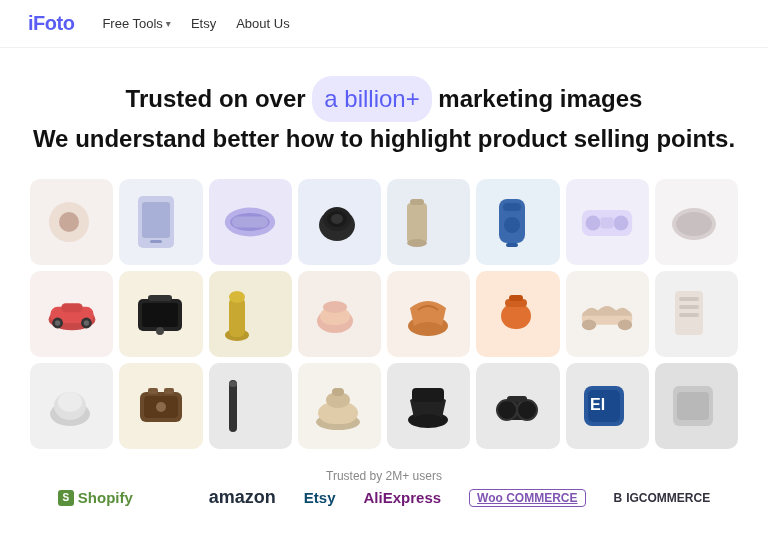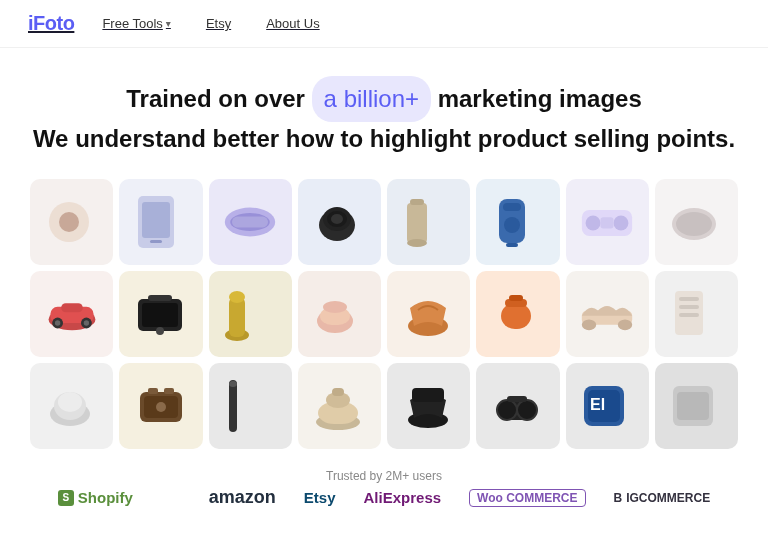--- a/index.html
+++ b/index.html
@@ -14,33 +14,32 @@
 
     
     nav {
       display: flex;
       align-items: center;
       padding: 12px 28px;
       border-bottom: 1px solid #f0f0f0;
       position: relative;
       z-index: 10;
       background: #fff;
-      text-decoration: underline;
     }
     .nav-logo {
       font-size: 20px;
       font-weight: 700;
       color: #5b5ef4;
       margin-right: 28px;
       letter-spacing: -0.5px;
     }
     .nav-links {
       display: flex;
       align-items: center;
-      gap: 35px;
+      gap: 20px;
       flex: 1;
     }
     .nav-link {
       font-size: 13px;
       color: #333;
       cursor: pointer;
       display: flex;
       align-items: center;
       gap: 3px;
     }
@@ -191,21 +190,21 @@
       <span class="chevron">▾</span>
     </span>
     <span class="nav-link">Etsy</span>
     <span class="nav-link">About Us</span>
   </div>
 </nav>
 
 <div class="hero">
   <div class="hero-title">
     <span>
-      <span>Trained on over </span><span class="highlight-pill">a billion+</span><span> marketing images</span>
+      <span>Trusted on over </span><span class="highlight-pill">a billion+</span><span> marketing images</span>
     </span>
     <br>
     <span>We understand better how to highlight product selling points.</span>
   </div>
 </div>
 
 <div class="product-grid">
 
   <div class="product-cell cell-r1c1">
     <div class="product-visual">
@@ -448,20 +447,20 @@
     <div class="trust-logo amazon">
       <span>amazon</span>
     </div>
     <div class="trust-logo etsy">
       <span>Etsy</span>
     </div>
     <div class="trust-logo aliexpress">
       <span>AliExpress</span>
     </div>
     <div class="trust-logo woocommerce">
-      <span style="border:1.5px solid #7f54b3; border-radius:4px; padding:1px 7px; font-size:12px;">Woo COMMERCE</span>
+      <span style="border:1.5px solid #7f54b3; border-radius:4px; padding:1px 7px; font-size:12px;text-decoration:underline;">Woo COMMERCE</span>
     </div>
     <div class="trust-logo bigcommerce">
       <span style="font-weight:900; font-size:12px;">B</span>
         <span style="font-size:12px;">IGCOMMERCE</span>
     </div>
   </div>
 </div>
 
 </body></html>

